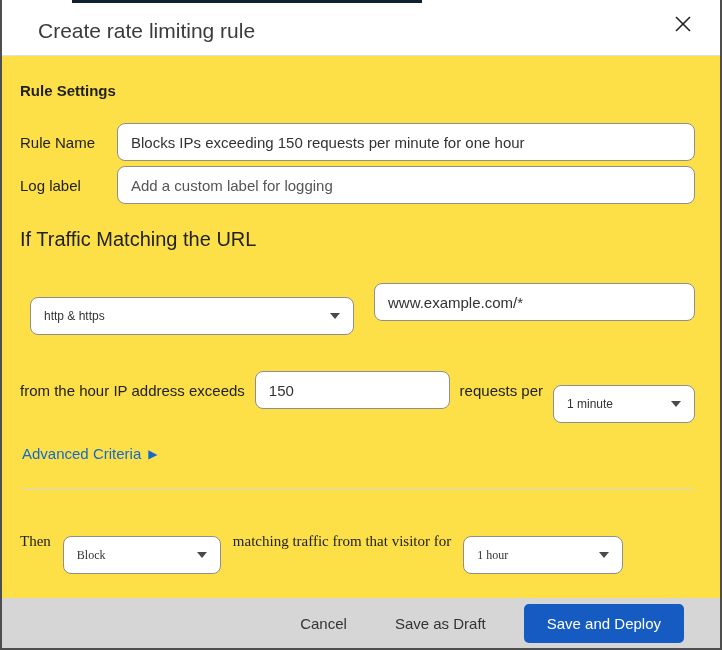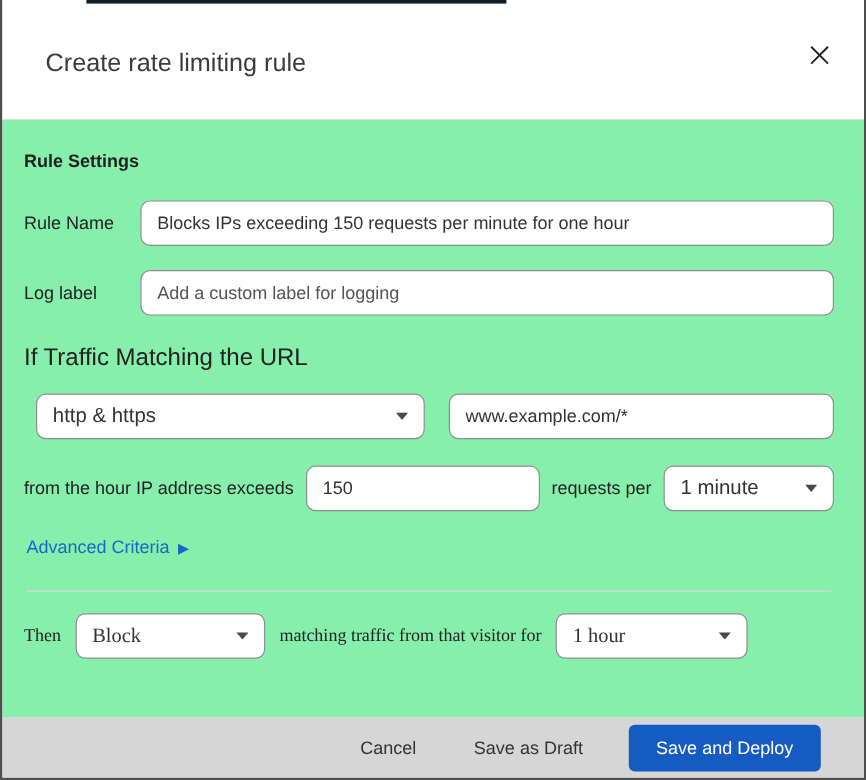--- a/index.html
+++ b/index.html
@@ -13,56 +13,56 @@
     border-bottom: 2px solid #4e4e4e;
     display: flex; flex-direction: column;
     background: #f3f3f3;
   }
   .top-sliver {
     position: absolute; top: 0; left: 70px; width: 350px; height: 3px;
     background: #10202d; z-index: 5;
   }
 
   .header {
-    height: 100px; background: #ffffff; flex: 0 0 auto;
+    height: 56px; background: #ffffff; flex: 0 0 auto;
     display: flex; align-items: center;
     padding: 6px 22px 0 36px;
     border-bottom: 1px solid #e0e0e0;
   }
   .title { font-size: 21px; font-weight: 400; color: #3b3b3b; flex: 1; }
   .close-btn {
     background: none; border: none; cursor: pointer;
     width: 30px; height: 30px; display: flex; align-items: center; justify-content: center;
     margin-top: -14px;
   }
 
-  .body { flex: 1; padding: 26px 25px 0 18px; background: #86efac; }
+  .body { flex: 1; padding: 26px 25px 0 18px; background: #fde047; }
 
   .section-heading { font-size: 15px; font-weight: 700; color: #1f1f1f; margin-bottom: 24px; }
 
-  .field-row { display: flex; align-items: center; margin-bottom: 20px; }
+  .field-row { display: flex; align-items: center; margin-bottom: 5px; }
   .field-row label { width: 97px; flex: 0 0 auto; font-size: 15px; color: #222; }
 
   input.text {
     flex: 1; height: 38px; background: #fff;
     border: 1px solid #8f8f8f; border-radius: 8px;
     padding: 0 13px; font-size: 15px; color: #333;
     font-family: Liberation Sans, sans-serif;
     outline: none; min-width: 0;
   }
   input.text::placeholder { color: #555; opacity: 1; }
 
   .sub-heading { font-size: 20px; color: #222; margin: 24px 0 18px; }
 
   .scheme-row { display: flex; align-items: center; margin: 0 0 22px 10px; gap: 20px; }
 
   .select {
     height: 38px; background: #fff; border: 1px solid #8f8f8f; border-radius: 8px;
     display: flex; align-items: center; justify-content: space-between;
-    padding: 0 13px; font-size: 17px; color: #333; cursor: pointer; flex: 0 0 auto;
+    padding: 0 13px; font-size: 12px; color: #333; cursor: pointer; flex: 0 0 auto; margin-top: 28px;
   }
   .caret {
     width: 0; height: 0; margin-left: 10px;
     border-left: 5px solid transparent; border-right: 5px solid transparent;
     border-top: 6px solid #4a4a4a;
   }
   .select-scheme { width: 324px; }
   .url-input { flex: 1; }
 
   .threshold-row { display: flex; align-items: center; gap: 10px; margin-bottom: 20px; }

